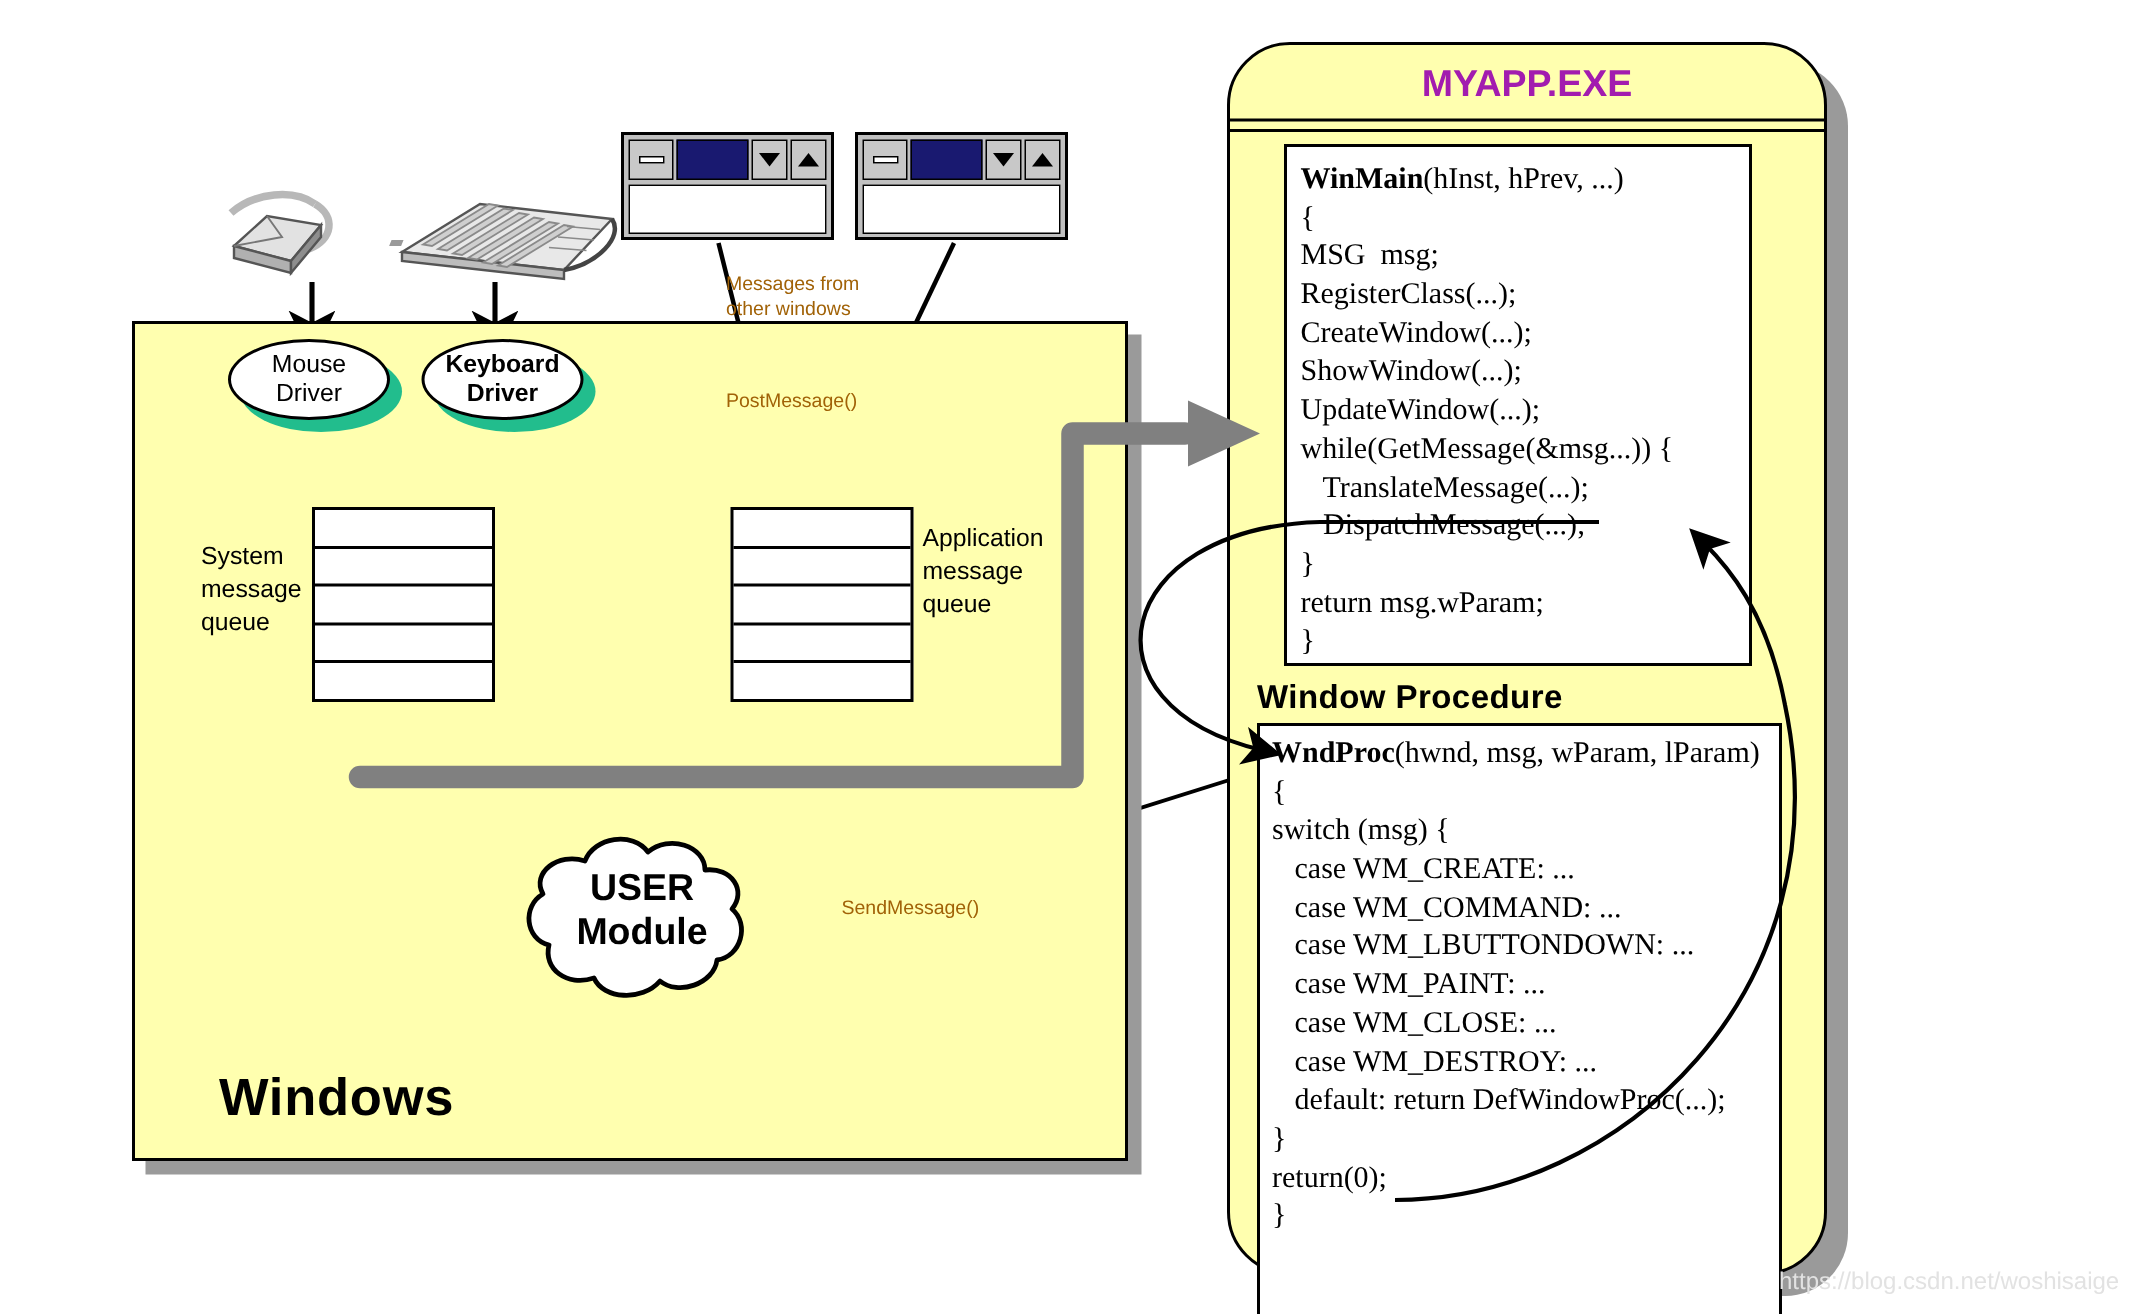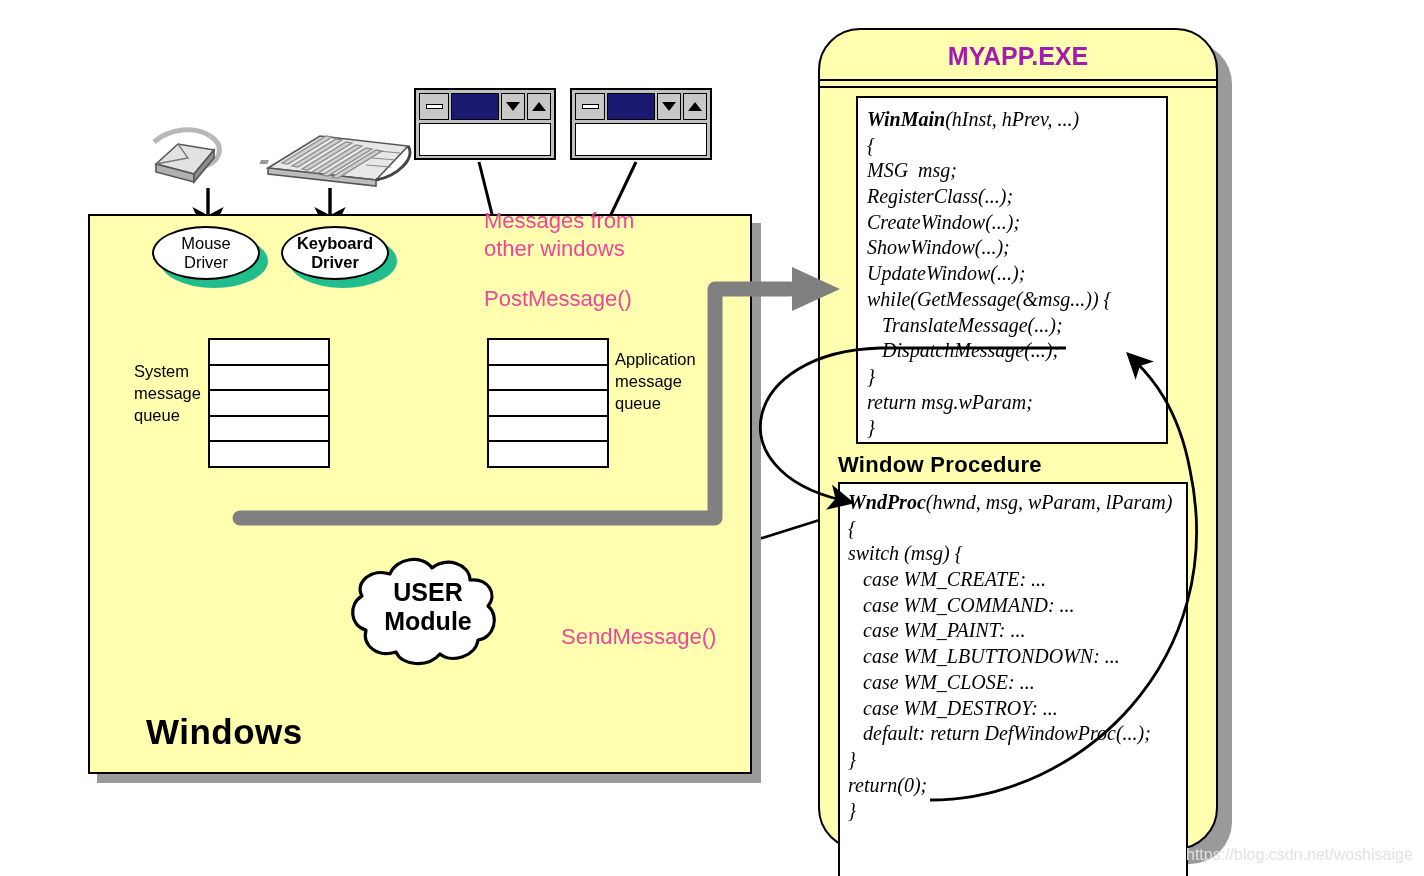--- a/index.html
+++ b/index.html
@@ -48,21 +48,21 @@
   #mouse-driver-shadow{left:160px;top:234px;}
   #keyboard-driver{left:281px;top:226px;font-weight:bold;}
   #keyboard-driver-shadow{left:289px;top:234px;}
 
   
   #user-module{position:absolute;left:338px;top:552px;width:180px;height:120px;z-index:22;}
   #user-module-text{position:absolute;left:338px;top:578px;width:180px;z-index:24;
      text-align:center;font-size:25px;font-weight:bold;color:#000;line-height:1.16;}
 
   
-  .flabel{position:absolute;z-index:30;font-size:22px;color:#ec4899;line-height:1.28;margin-top:26px;}
+  .flabel{position:absolute;z-index:30;font-size:13px;color:#a16207;line-height:1.28;}
   #label-messages-from{left:484px;top:181px;width:170px;}
   #label-postmessage{left:484px;top:259px;}
   #label-sendmessage{left:561px;top:597px;}
 
   
   #mouse-icon{position:absolute;left:148px;top:120px;width:130px;height:68px;z-index:22;}
   #keyboard-icon{position:absolute;left:258px;top:118px;width:160px;height:72px;z-index:22;}
 
   
   .mini-window{position:absolute;z-index:22;width:142px;height:72px;
@@ -95,21 +95,21 @@
   #winmain-box{position:absolute;left:856px;top:96px;width:312px;height:348px;
      background:#fff;border:2.4px solid #000;box-sizing:border-box;z-index:20;
      padding:9px 0 0 9px;}
   #wndproc-title{position:absolute;left:838px;top:452px;z-index:22;
      font-size:22px;font-weight:bold;color:#000;letter-spacing:.3px;}
   #wndproc-box{position:absolute;left:838px;top:482px;width:350px;height:439px;
      background:#fff;border:2.4px solid #000;box-sizing:border-box;z-index:20;
      padding:6px 0 0 8px;}
 
   .code{font-family:"Liberation Serif",serif;font-size:20px;color:#000;line-height:1.285;}
-  .code .ln{white-space:pre;font-style:italic;}
+  .code .ln{white-space:pre;}
   .code b{font-weight:bold;}
 
   #watermark{position:absolute;left:1186px;top:846px;z-index:60;
      font-size:16px;color:#e2e2e2;font-family:"Liberation Sans",sans-serif;}
 </style>
 </head>
 <body>
 
 <div id="stage">
 
@@ -295,22 +295,22 @@
   </div>
 
   <div id="wndproc-title">Window  Procedure</div>
 
   <div id="wndproc-box" class="code">
     <div class="ln"><b>WndProc</b><span>(hwnd, msg, wParam, lParam)</span></div>
     <div class="ln">{</div>
     <div class="ln">switch (msg) {</div>
     <div class="ln">   case WM_CREATE: ...</div>
     <div class="ln">   case WM_COMMAND: ...</div>
+    <div class="ln">   case WM_LBUTTONDOWN: ...</div>
     <div class="ln">   case WM_PAINT: ...</div>
-    <div class="ln">   case WM_LBUTTONDOWN: ...</div>
     <div class="ln">   case WM_CLOSE: ...</div>
     <div class="ln">   case WM_DESTROY: ...</div>
     <div class="ln">   default: return DefWindowProc(...);</div>
     <div class="ln">}</div>
     <div class="ln">return(0);</div>
     <div class="ln">}</div>
   </div>
 
   <svg class="svg-layer fg" viewBox="0 0 1424 876">
     <defs>

